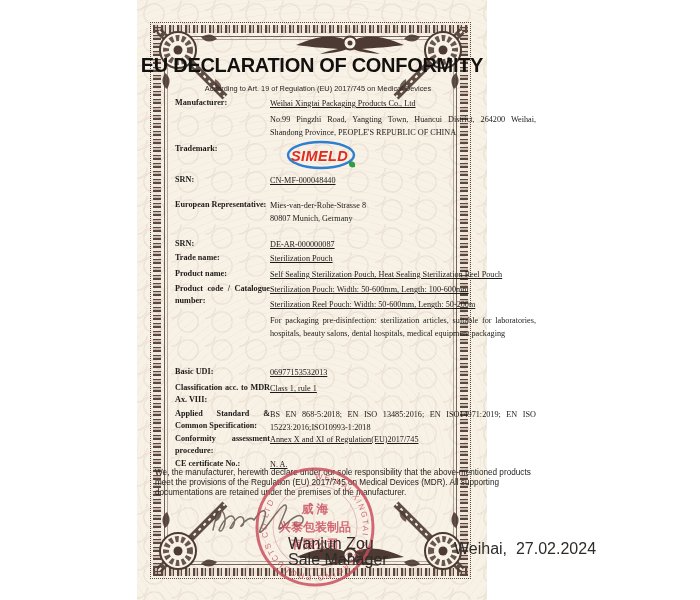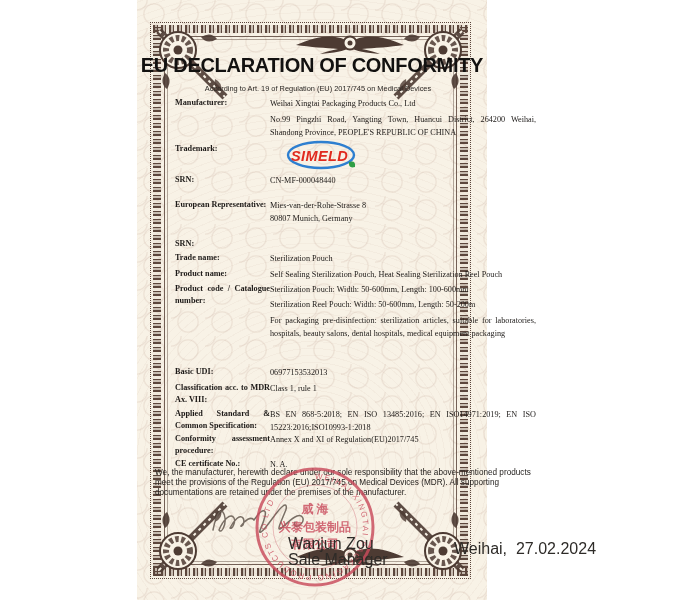--- a/index.html
+++ b/index.html
@@ -36,21 +36,21 @@
   
   .title{position:absolute;left:0;right:0;top:54px;text-align:center;font-family:"Liberation Sans",sans-serif;
          font-weight:bold;font-size:20px;letter-spacing:-0.3px;color:#121110;white-space:nowrap;}
   .subtitle{position:absolute;left:0;right:0;top:84px;text-align:center;font-family:"Liberation Sans",sans-serif;
          font-size:7.4px;color:#2a2724;padding-left:12px;}
   .lbl{position:absolute;left:38px;width:95px;font-weight:bold;font-size:8.2px;line-height:12px;}
   .lbl .jline{text-align-last:justify;}
   .lbl.wide{width:132px;white-space:nowrap;}
   .val{position:absolute;left:133px;width:266px;font-size:8.2px;line-height:13px;}
   .val.just{text-align:justify;}
-  .one{white-space:nowrap;}
+  .one{white-space:nowrap;text-decoration:underline;}
   .decl{position:absolute;left:18px;width:390px;top:468px;
         font-family:"Liberation Sans",sans-serif;font-size:8.2px;line-height:10px;color:#262320;}
   .foot{position:absolute;font-family:"Liberation Sans",sans-serif;font-size:16px;color:#2e2b28;line-height:16px;margin-left:45px;}
   .signer{left:106px;top:536px;}
   .place{left:272px;top:541px;white-space:pre;}
   .sig-svg{position:absolute;left:70px;top:496px;}
   .stamp-svg{position:absolute;left:114px;top:463px;opacity:.82;}
   .logo-svg{position:absolute;left:146px;top:140px;}
 </style>
 </head>
@@ -135,20 +135,21 @@
   <div class="lbl" style="top:174px">SRN:</div>
   <div class="val one" style="top:174px">CN-MF-000048440</div>
 
   <div class="lbl wide" style="top:199px">European Representative:</div>
   <div class="val" style="top:199px">
     <div>Mies-van-der-Rohe-Strasse 8</div>
     <div>80807 Munich, Germany</div>
   </div>
 
   <div class="lbl" style="top:238px">SRN:</div>
+  <div class="val one" style="top:238px">DE-AR-000000087</div>
 
   <div class="lbl" style="top:252px">Trade name:</div>
   <div class="val one" style="top:252px">Sterilization Pouch</div>
 
   <div class="lbl" style="top:268px">Product name:</div>
   <div class="val one" style="top:268px">Self Sealing Sterilization Pouch, Heat Sealing Sterilization Reel Pouch</div>
 
   <div class="lbl" style="top:283px">
     <div class="jline">Product code / Catalogue</div>
     <div>number:</div>

